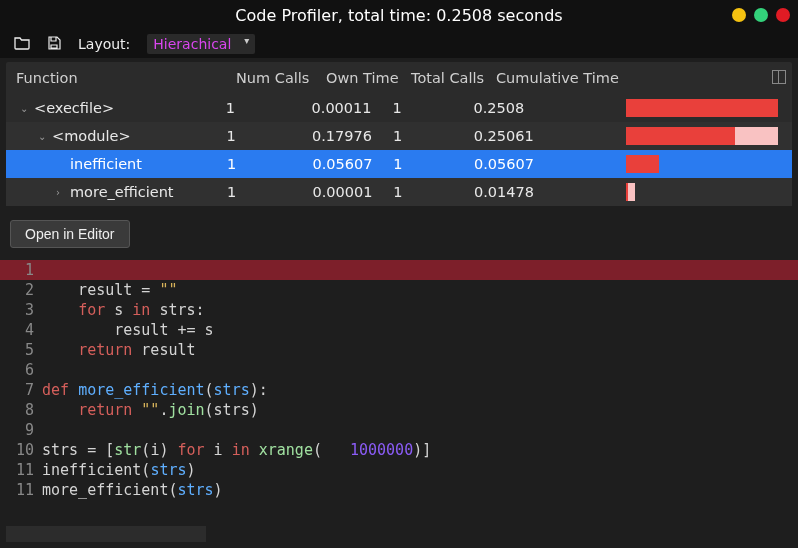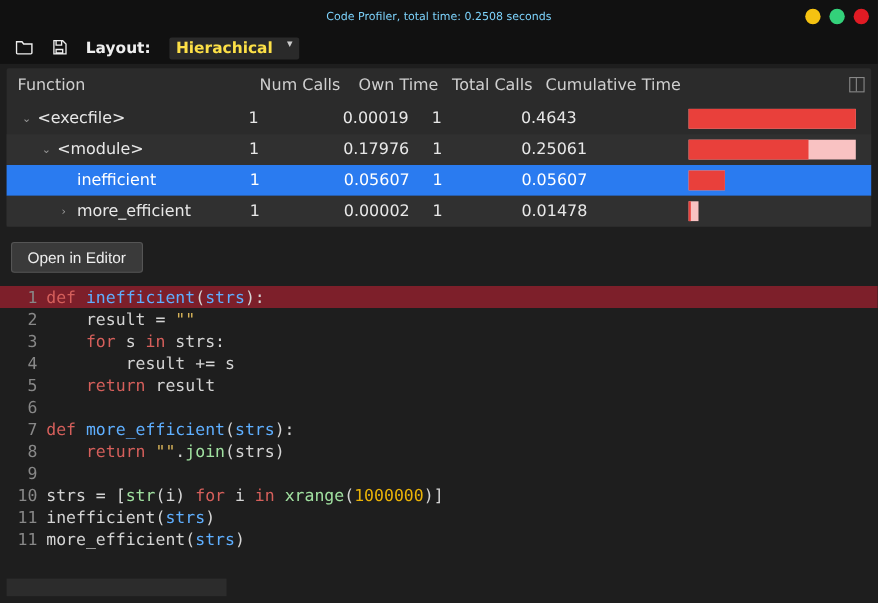--- a/index.html
+++ b/index.html
@@ -12,44 +12,43 @@
     overflow: hidden;
   }
   .titlebar {
     height: 30px;
     background: #111111;
     display: flex;
     align-items: center;
     justify-content: center;
     position: relative;
   }
-  .titlebar-title { color: #7dd3fc; font-size: 10px; }
+  .titlebar-title { color: #ffffff; font-size: 16px; }
   .window-controls {
     position: absolute; right: 8px; top: 0; height: 30px;
     display: flex; align-items: center; gap: 8px;
   }
   .wc { width: 14px; height: 14px; border-radius: 50%; display:block; }
   .wc-min { background: #f5c211; }
   .wc-max { background: #33d17a; }
   .wc-close { background: #e01b24; }
 
   .toolbar {
     height: 28px;
     background: #111111;
     display: flex;
     align-items: center;
     gap: 17px;
     padding: 0 14px;
-    font-weight: bold;
   }
   .tb-icon { color: #eee; font-size: 14px; line-height: 1; cursor:pointer; }
   .layout-label { color: #eee; font-size: 14px; }
   .layout-select {
     background: #2a2a2a;
-    color: #fde047;
+    color: #d946ef;
     padding: 2px 24px 2px 6px;
     border-radius: 2px;
     font-size: 14px;
     position: relative;
     cursor: pointer;
     text-align: center;
   }
   .layout-select::after {
     content:"▾"; position:absolute; right:6px; top:1px; font-size:10px; color:#ccc;
   }
@@ -127,21 +126,21 @@
   }
   .gutter {
     width: 32px; text-align:right; padding-right:8px;
     color:#888; user-select:none;
   }
   .code-text { white-space:pre; }
   .hl-line { background:#7d1f2a; }
   .kw { color:#d55f5b; }     
   .fn { color:#5fafff; }     
   .str { color:#d7b35a; }    
-  .num { color:#eab308; }    
+  .num { color:#8b5cf6;margin-left:28px; }    
   .pn { color:#d4d4d4; }     
   .op { color:#a0e0a0; }     
   .st { color:#d4d4d4;margin-top:34px; }
 
   .bottom-bar {
     position:absolute; left:6px; bottom:6px;
     width:200px; height:16px; background:#2c2c2c;
   }
 </style>
 </head>
@@ -182,23 +181,23 @@
     <div class="col-ct">Cumulative Time</div>
     <span class="columns-icon"></span>
   </div>
   <div id="table-body">
       <div class="trow">
         <div class="fn-cell" style="padding-left: 4px;">
           <span class="expander">⌄</span>
           <span>&lt;execfile&gt;</span>
         </div>
         <div class="col-nc">1</div>
-        <div class="col-ot">0.00019</div>
+        <div class="col-ot">0.00011</div>
         <div class="col-tc">1</div>
-        <div class="col-ct">0.4643</div>
+        <div class="col-ct">0.2508</div>
         <div class="chart-cell">
           <div class="bar-outer">
             <div class="bar-bg" style="width: 100%;"></div>
             <div class="bar-fg" style="width: 100%;"></div>
           </div>
         </div>
       </div>
       <div class="trow alt">
         <div class="fn-cell" style="padding-left: 22px;">
           <span class="expander">⌄</span>
@@ -230,41 +229,40 @@
             <div class="bar-fg" style="width: 22%;"></div>
           </div>
         </div>
       </div>
       <div class="trow alt">
         <div class="fn-cell" style="padding-left: 40px;">
           <span class="expander">›</span>
           <span>more_efficient</span>
         </div>
         <div class="col-nc">1</div>
-        <div class="col-ot">0.00002</div>
+        <div class="col-ot">0.00001</div>
         <div class="col-tc">1</div>
         <div class="col-ct">0.01478</div>
         <div class="chart-cell">
           <div class="bar-outer">
             <div class="bar-bg" style="width: 6%;"></div>
             <div class="bar-fg" style="width: 1%;"></div>
           </div>
         </div>
       </div>
     </div>
 </div>
 
 <div class="path-row">
   <button class="open-btn">Open in Editor</button>
 </div>
 
 <div class="code-area" id="code-area">
     <div class="code-line hl-line">
       <div class="gutter">1</div>
-      <div class="code-text"><span class="kw">def </span><span class="fn">inefficient</span><span class="pn">(</span><span class="fn">strs</span><span class="pn">):</span></div>
     </div>
     <div class="code-line">
       <div class="gutter">2</div>
       <div class="code-text"><span class="st">    result </span><span class="pn">= </span><span class="str">""</span></div>
     </div>
     <div class="code-line">
       <div class="gutter">3</div>
       <div class="code-text"><span class="st">    </span><span class="kw">for </span><span class="st">s </span><span class="kw">in </span><span class="st">strs:</span></div>
     </div>
     <div class="code-line">

